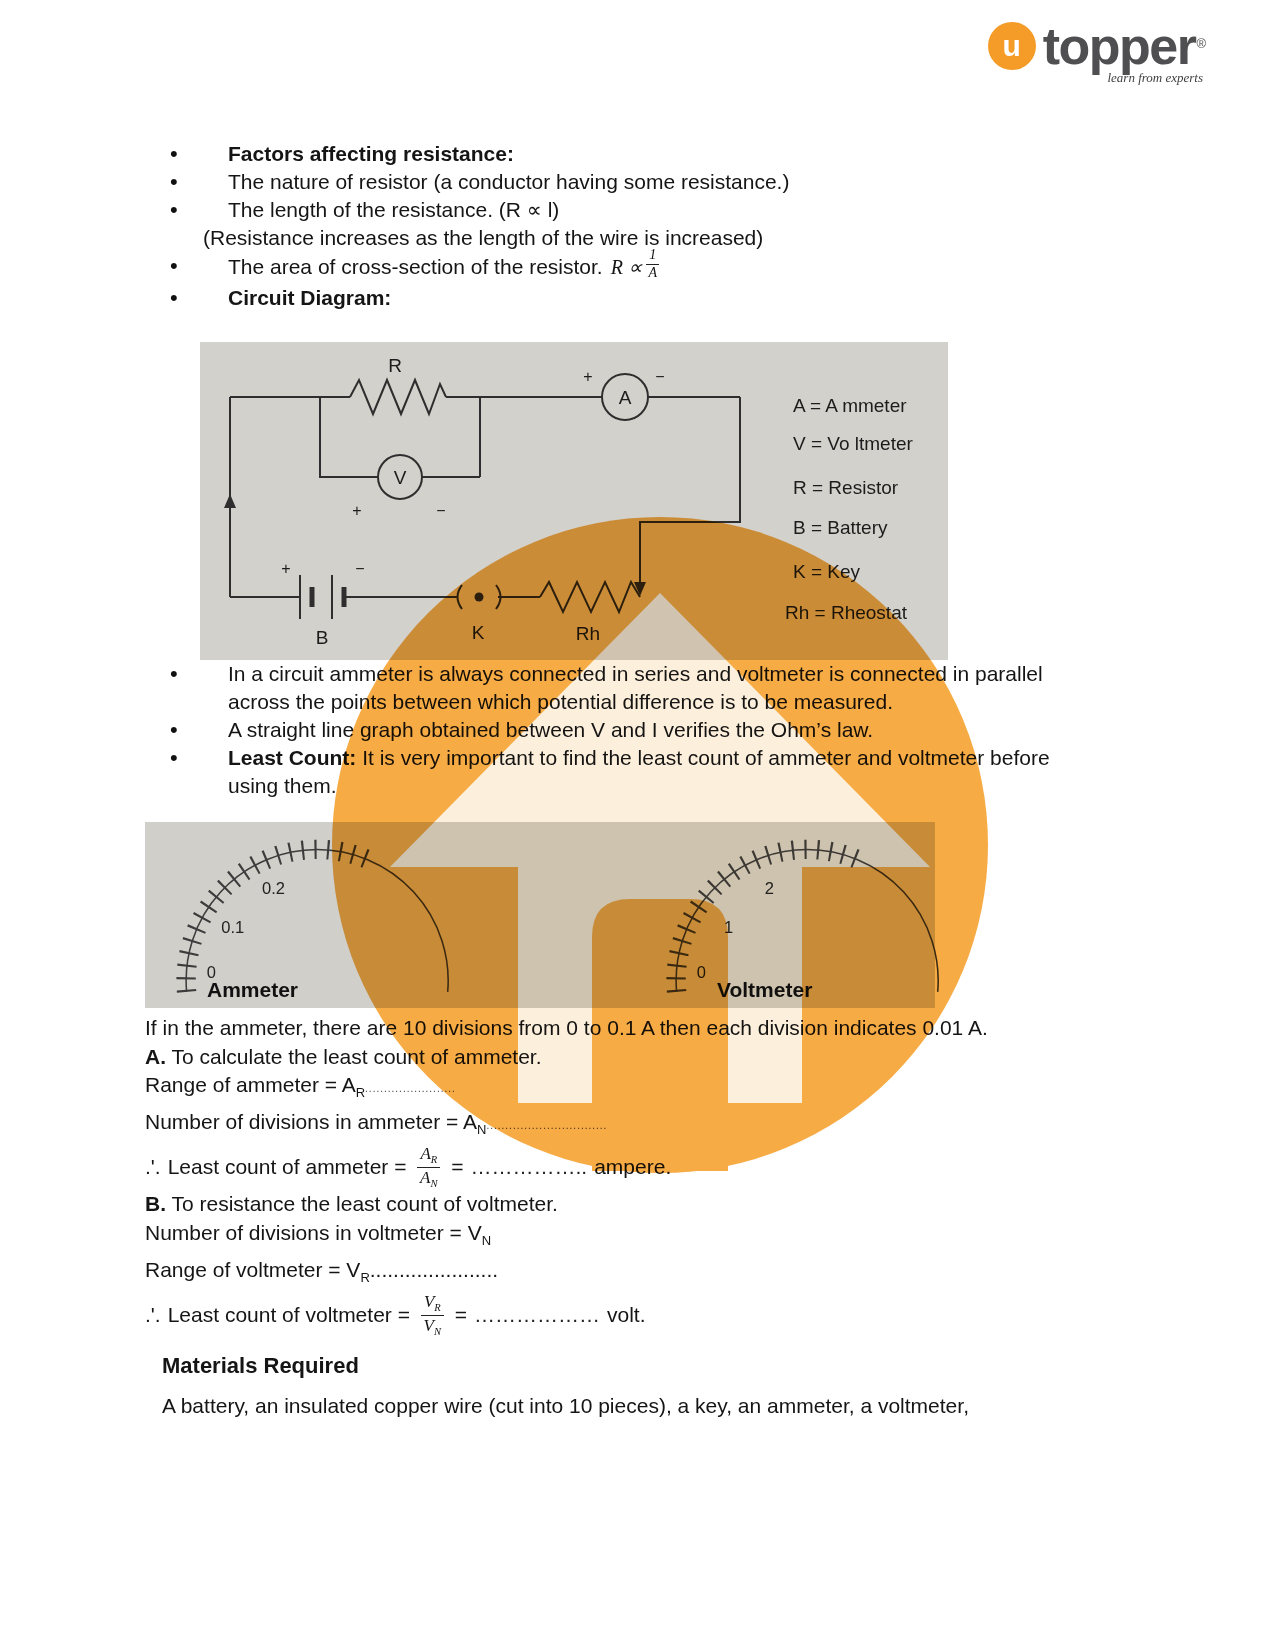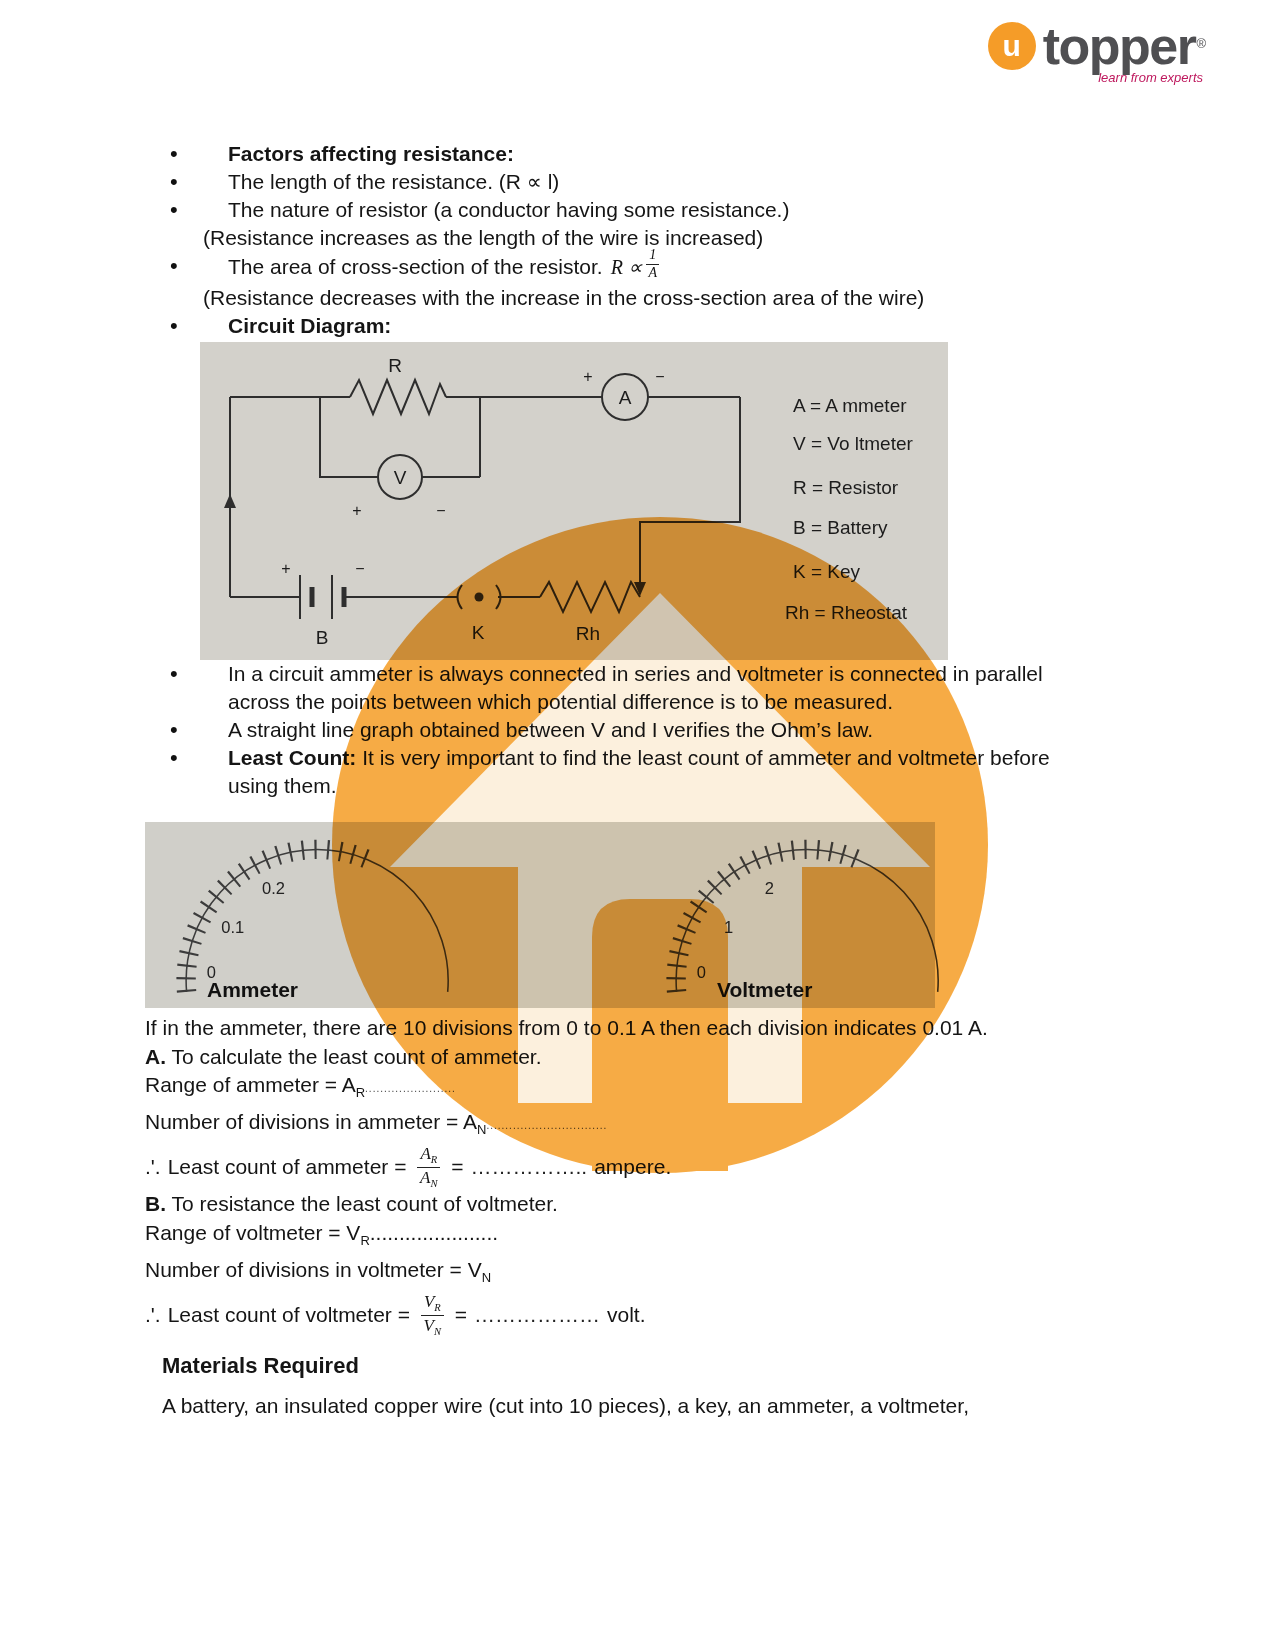--- a/index.html
+++ b/index.html
@@ -7,21 +7,21 @@
   .page{position:relative;width:1275px;height:1650px;margin:0 auto;background:#fff;
         font-family:"Liberation Sans",sans-serif;color:#151515;overflow:hidden;}
 
   
   .logo{position:absolute;top:20px;right:70px;text-align:right;}
   .logo-row{display:flex;align-items:center;gap:7px;justify-content:flex-end;}
   .logo-badge{width:48px;height:48px;border-radius:50%;background:#F59C28;color:#fff;
               font-weight:bold;font-size:30px;display:flex;align-items:center;justify-content:center;line-height:1;}
   .logo-brand{font-size:52px;font-weight:bold;color:#4f4f52;letter-spacing:-1.5px;line-height:1;}
   .logo-reg{font-size:13px;color:#4f4f52;position:relative;top:-16px;left:1px;}
-  .logo-tagline{font-family:Liberation Sans, sans-serif;font-style:italic;font-size:13px;color:#be185d;margin-top:-2px;margin-right:2px;}
+  .logo-tagline{font-family:Liberation Serif, serif;font-style:italic;font-size:13px;color:#404040;margin-top:-2px;margin-right:2px;}
 
   
   .watermark{position:absolute;left:330px;top:515px;width:660px;height:660px;z-index:40;
              mix-blend-mode:multiply;opacity:0.92;pointer-events:none;}
 
   
   .abs{position:absolute;}
   .sec1{left:145px;top:140px;width:1000px;}
   .sec2{left:145px;top:660px;width:930px;}
   .bullet{display:flex;font-size:21px;line-height:28px;}
@@ -81,35 +81,34 @@
       </div>
     </div>
     <div class="logo-tagline">learn from experts</div>
   </div>
 
   <div class="abs sec1">
     <div class="bullet">
       <div class="bt b">Factors affecting resistance:</div>
     </div>
     <div class="bullet">
+      <div class="bt">The nature of resistor (a conductor having some resistance.)</div>
+    </div>
+    <div class="bullet">
       <div class="bt">The length of the resistance. (R ∝ l)</div>
-    </div>
-    <div class="bullet">
-      <div class="bt">The nature of resistor (a conductor having some resistance.)</div>
     </div>
     <div class="bullet-cont">(Resistance increases as the length of the wire is increased)</div>
     <div class="bullet">
       <div class="bt">
         <span>The area of cross-section of the resistor.</span><span class="mathlhs"><i>R</i> <span>∝</span></span><span class="frac frac-sm">
             <span class="fnum">1</span>
             <span class="fden">A</span>
           </span>
       </div>
     </div>
-    <div class="bullet-cont">(Resistance decreases with the increase in the cross-section area of the wire)</div>
     <div class="bullet">
       <div class="bt b">Circuit Diagram:</div>
     </div>
   </div>
 
   <div class="abs scan-circuit">
     <svg class="circuit-svg" viewBox="0 0 748 318">
       <g stroke="#2e2e2e" stroke-width="2" fill="none">
         <path d="M30 55 H150"></path>
         <polyline points="150,55 159,38 173,72 187,38 201,72 215,38 229,72 240,42 246,55"></polyline>
@@ -222,24 +221,24 @@
         </span>
       <span>=</span>
       <span class="dots-md">…………….. </span>
       <span>ampere.</span>
     </div>
     <div class="lc-line">
       <span class="b">B.</span>
       <span>To resistance the least count of voltmeter.</span>
     </div>
     <div class="lc-line">
+      <span>Number of divisions in voltmeter = V</span><sub class="subsc">N</sub>
+    </div>
+    <div class="lc-line">
       <span>Range of voltmeter = V</span><sub class="subsc">R</sub><span>......................</span>
-    </div>
-    <div class="lc-line">
-      <span>Number of divisions in voltmeter = V</span><sub class="subsc">N</sub>
     </div>
     <div class="lc-frac-line">
       <span>.'.</span>
       <span>Least count of voltmeter =</span>
       <span class="frac frac-md">
           <span class="fnum"><span>V</span><sub>R</sub></span>
           <span class="fden"><span>V</span><sub>N</sub></span>
         </span>
       <span>=</span>
       <span class="dots-md">………………</span>

